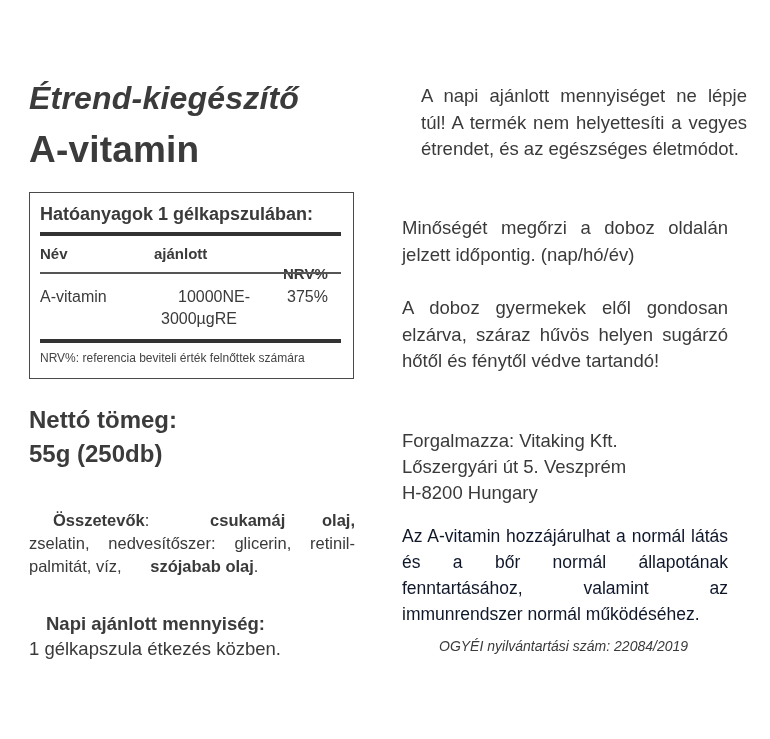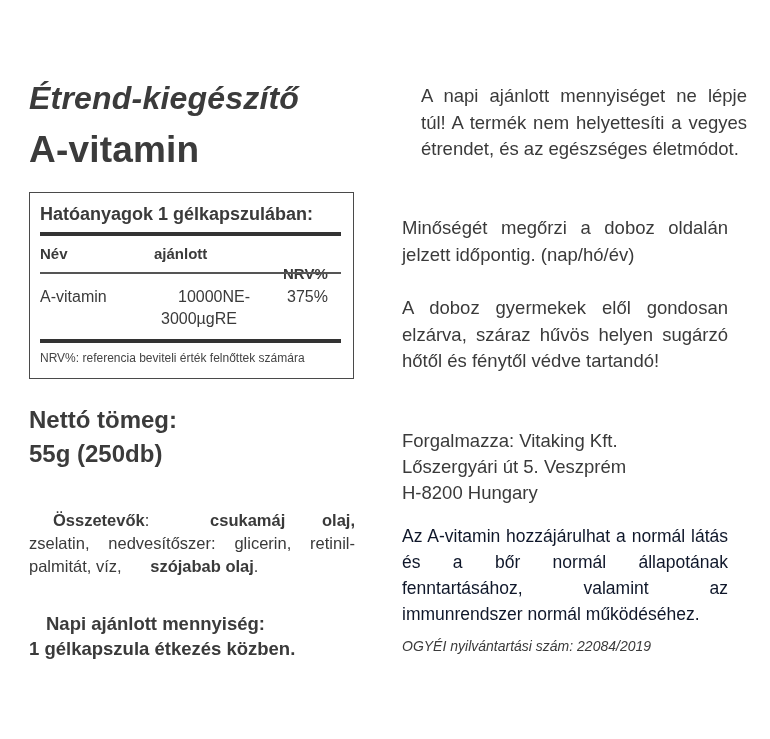--- a/index.html
+++ b/index.html
@@ -14,21 +14,21 @@
   .thick { height:4px; }
   .thin { height:2px; background:#555; }
   .th { font-weight:bold; font-size:15px; top:245px; color:#3a3a3a; }
   .td { font-size:16px; color:#3a3a3a; line-height:22px; }
   .foot { left:40px; top:351px; font-size:12px; color:#444; }
   .sect { font-weight:bold; font-size:24px; line-height:32px; color:#3b3b3b;text-align:right; }
   .p { font-size:16.5px; line-height:23px; color:#3a3a3a; text-align:justify; }
   .pr { font-size:18.5px; line-height:26.5px; color:#3a3a3a; }
   .just { text-align:justify; text-align-last:left; }
   .it { font-size:17.5px; line-height:26px; color:#0f172a; }
-  .itsm { font-style:italic; font-size:14px; color:#3a3a3a; }
+  .itsm { font-style:italic; font-size:14px; color:#3a3a3a;margin-left:37px; }
   b { font-weight:bold;margin-left:24px; }
 </style>
 </head>
 <body>
 
 <div class="abs h1" style="left:29px; top:78px;font-style:italic;">Étrend-kiegészítő</div>
 <div class="abs h1 h1b" style="left:29px; top:130px;">A-vitamin</div>
 
 <div class="abs box"></div>
 <div class="abs box-title">Hatóanyagok 1 gélkapszulában:</div>
@@ -44,21 +44,21 @@
 <div class="abs td" style="left:287px; top:286px;">375%</div>
 <div class="abs rule thick" style="top:339px;"></div>
 <div class="abs foot">NRV%: referencia beviteli érték felnőttek számára</div>
 
 <div class="abs sect" style="left:29px; top:404px;">Nettó tömeg:</div>
 <div class="abs sect" style="left:29px; top:438px;">55g (250db)</div>
 
 <div class="abs p" style="left:29px; top:509px; width:326px;"><b>Összetevők</b><span>: </span><b>csukamáj olaj,</b><span> zselatin, nedvesítőszer: glicerin, retinil-palmitát, víz, </span><b>szójabab olaj</b><span>.</span></div>
 
 <div class="abs" style="left:29px; top:613px; font-weight:bold; font-size:18.5px; color:#3b3b3b;margin-left:17px;">Napi ajánlott mennyiség:</div>
-<div class="abs" style="left:29px; top:638px; font-size:18.5px; color:#3a3a3a;font-weight:bold;">1 gélkapszula étkezés közben.</div>
+<div class="abs" style="left:29px; top:638px; font-size:18.5px; color:#3a3a3a;">1 gélkapszula étkezés közben.</div>
 
 <div class="abs pr just" style="left:402px; top:83px; width:326px;margin-left:19px;">A napi ajánlott mennyiséget ne lépje túl! A termék nem helyettesíti a vegyes étrendet, és az egészséges életmódot.</div>
 <div class="abs pr just" style="left:402px; top:215px; width:326px;">Minőségét megőrzi a doboz oldalán jelzett időpontig. (nap/hó/év)</div>
 <div class="abs pr just" style="left:402px; top:295px; width:326px;">A doboz gyermekek elől gondosan elzárva, száraz hűvös helyen sugárzó hőtől és fénytől védve tartandó!</div>
 <div class="abs pr" style="left:402px; top:428px;">Forgalmazza: Vitaking Kft.</div>
 <div class="abs pr" style="left:402px; top:454px;">Lőszergyári út 5. Veszprém</div>
 <div class="abs pr" style="left:402px; top:480px;">H-8200 Hungary</div>
 <div class="abs it just" style="left:402px; top:523px; width:326px;">Az A-vitamin hozzájárulhat a normál látás és a bőr normál állapotának fenntartásához, valamint az immunrendszer normál működéséhez.</div>
 <div class="abs itsm" style="left:402px; top:638px;">OGYÉI nyilvántartási szám: 22084/2019</div>
 

